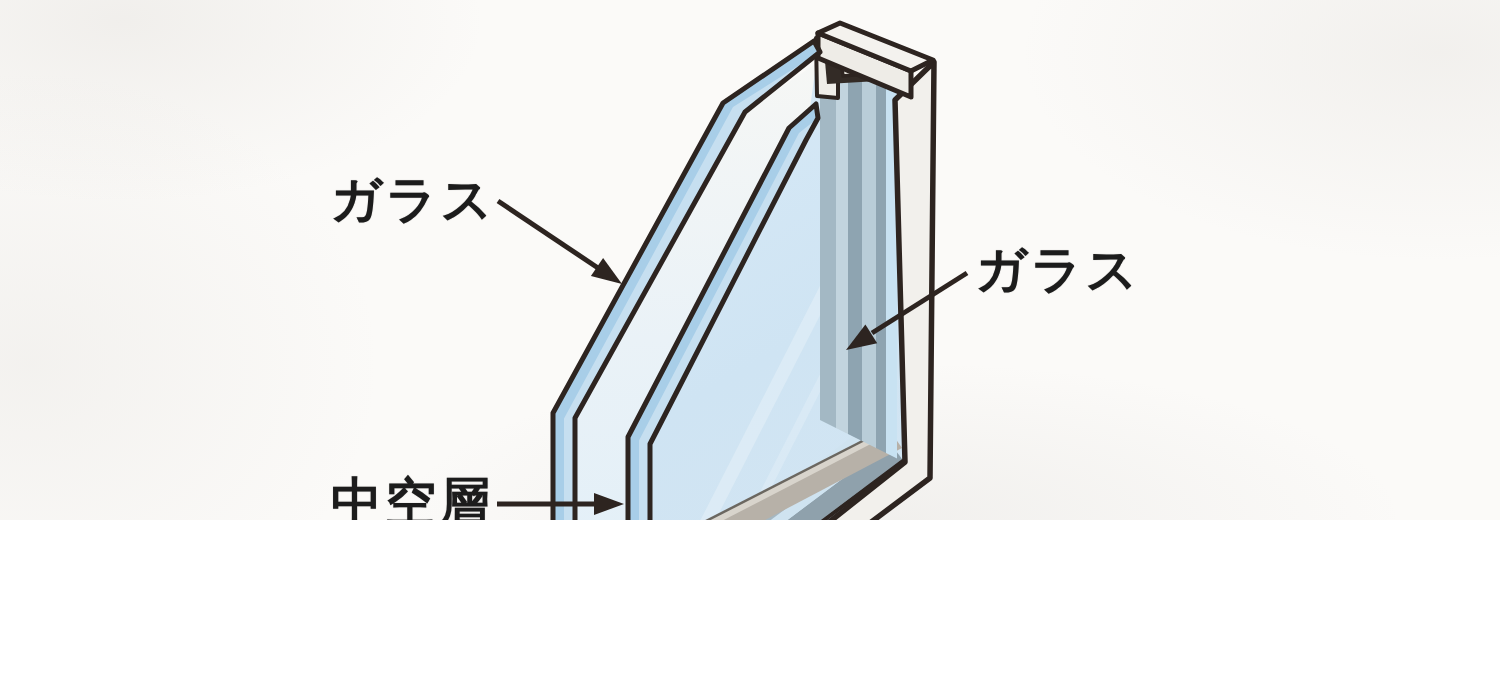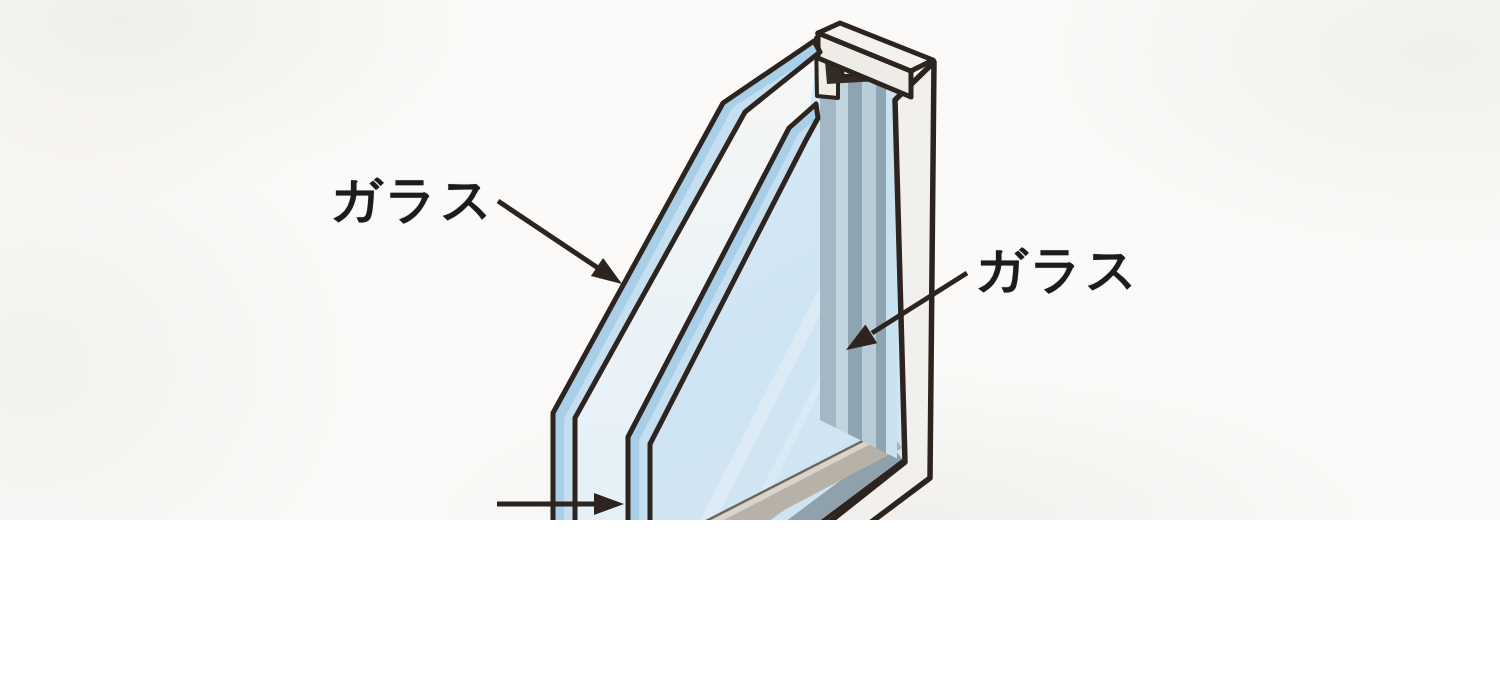--- a/index.html
+++ b/index.html
@@ -152,13 +152,14 @@
     </g>
     <g>
       <line x1="497" y1="504" x2="600" y2="504" stroke-width="5"></line>
       <polygon points="624,504 594,493 594,515" stroke="none"></polygon>
     </g>
   </g>
 </svg>
 
 <div class="diagram-label" style="left:413px;top:199px">ガラス</div>
 <div class="diagram-label" style="left:1058px;top:269px">ガラス</div>
+<div class="diagram-label" style="left:412px;top:501px">中空層</div>
 </div>
 
 </body></html>

